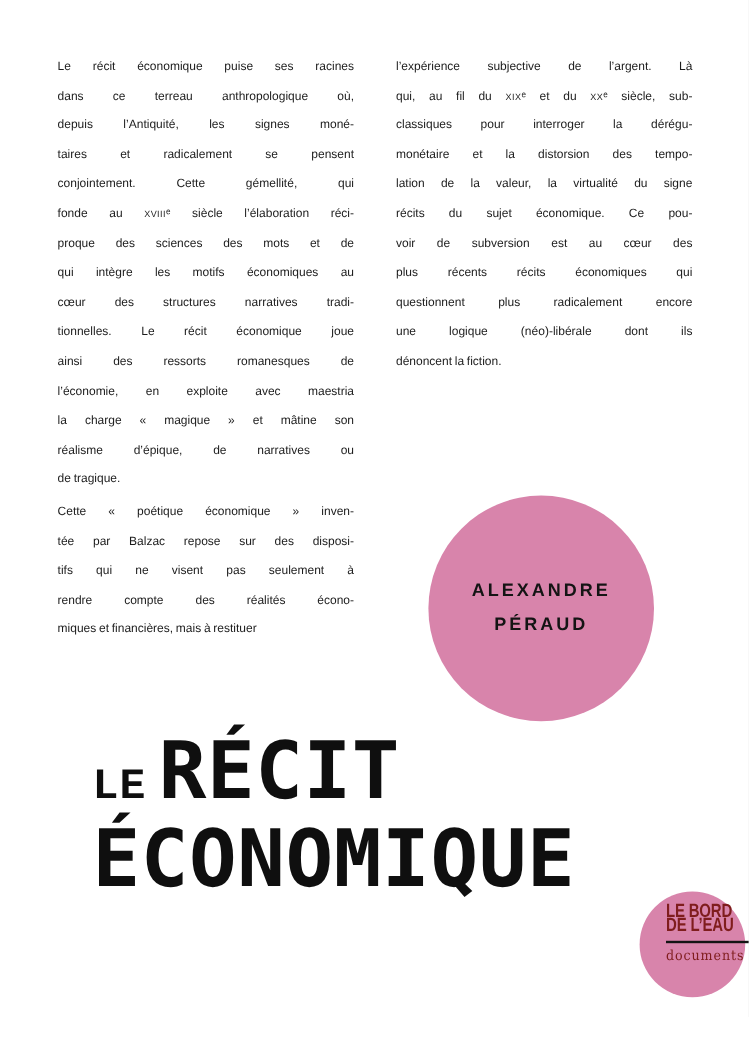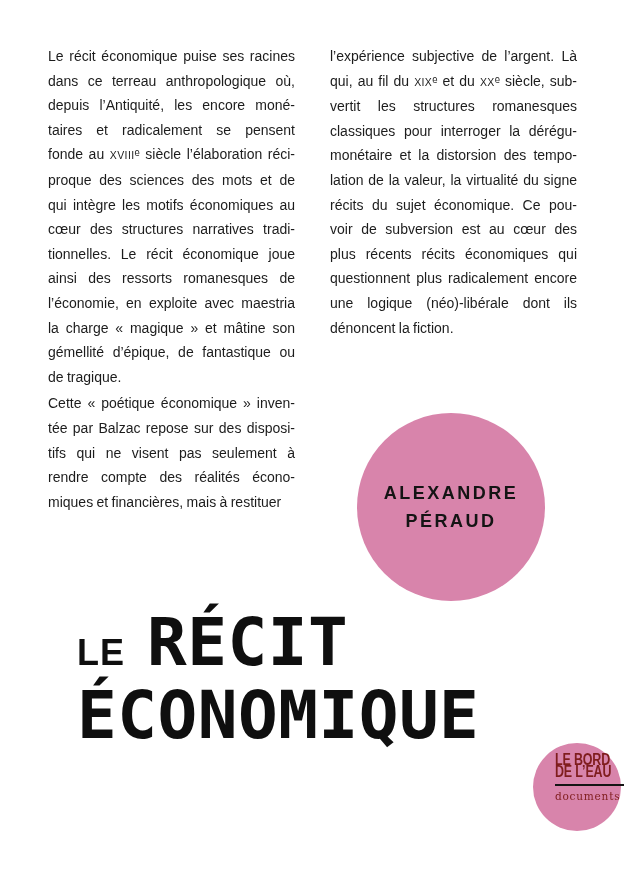--- a/index.html
+++ b/index.html
@@ -2,48 +2,48 @@
 <html><head>
 <meta charset="utf-8">
 <style>
   html,body{margin:0;padding:0;background:#e9e9e9;}
   .page{
     position:relative;width:624px;height:869px;background:#ffffff;
     font-family:"Liberation Sans","DejaVu Sans",sans-serif;color:#1c1c1c;
     overflow:hidden;margin:0 auto;
   }
   
-  .col{position:absolute;top:44px;width:247px;font-size:14px;line-height:24.6px;
+  .col{position:absolute;top:44px;width:247px;font-size:10px;line-height:24.6px;
        color:#1c1c1c;word-spacing:-0.5px;}
   .col-left{left:48px;}
   .col-right{left:330px;}
   .para + .para{margin-top:2px;}
   .line{
     white-space:nowrap;
     text-align:justify;
     text-align-last:justify;
   }
   .line:last-child{text-align-last:left;}
   .sc{font-size:0.75em;letter-spacing:0.4px;}
   
   .author-circle{
     position:absolute;left:357px;top:413px;width:188px;height:188px;border-radius:50%;
     display:flex;align-items:center;justify-content:center;text-align:center;
   }
   .author-name{
-    font-weight:bold;font-size:18px;line-height:28px;letter-spacing:2.5px;color:#141414;
+    font-weight:bold;font-size:15px;line-height:28px;letter-spacing:2.5px;color:#141414;
   }
   .author-name div{white-space:nowrap;}
   
   .title{position:absolute;left:77px;top:606px;color:#0f0f0f;
          font-family:"DejaVu Sans Mono",monospace;font-weight:bold;}
   .title-line1{display:flex;align-items:baseline;}
   .title-article{
-    font-family:Liberation Sans, sans-serif;font-weight:bold;
-    font-size:36px;letter-spacing:1px;margin-right:22px;
+    font-family:Liberation Mono, monospace;font-weight:bold;
+    font-size:36px;letter-spacing:1px;margin-right:10px;
   }
   .title-big{font-size:66px;line-height:73px;letter-spacing:0.5px;white-space:nowrap;}
   
   .publisher-circle{
     position:absolute;left:533px;top:743px;width:88px;height:88px;border-radius:50%;
   }
   .publisher-inner{position:absolute;left:22px;top:11px;color:#7f1d1d;}
   .publisher-name{
     font-weight:bold;font-size:16px;line-height:12px;letter-spacing:-0.2px;
     transform:scaleX(0.78);transform-origin:left top;white-space:nowrap;
@@ -57,47 +57,47 @@
 </style>
 </head>
 <body>
 
 <div class="page">
 
   <div class="col col-left">
     <div class="para">
         <div class="line">Le récit économique puise ses racines</div>
         <div class="line">dans ce terreau anthropologique où,</div>
-        <div class="line">depuis l’Antiquité, les encore moné-</div>
+        <div class="line">depuis l’Antiquité, les signes moné-</div>
         <div class="line">taires et radicalement se pensent</div>
+        <div class="line">conjointement. Cette gémellité, qui</div>
         <div class="line">fonde au <span class="sc">XVIII</span>ᵉ siècle l’élaboration réci-</div>
         <div class="line">proque des sciences des mots et de</div>
         <div class="line">qui intègre les motifs économiques au</div>
         <div class="line">cœur des structures narratives tradi-</div>
         <div class="line">tionnelles. Le récit économique joue</div>
         <div class="line">ainsi des ressorts romanesques de</div>
         <div class="line">l’économie, en exploite avec maestria</div>
         <div class="line">la charge « magique » et mâtine son</div>
-        <div class="line">gémellité d’épique, de fantastique ou</div>
+        <div class="line">réalisme d’épique, de narratives ou</div>
         <div class="line">de tragique.</div>
       </div>
     <div class="para">
         <div class="line">Cette « poétique économique » inven-</div>
         <div class="line">tée par Balzac repose sur des disposi-</div>
         <div class="line">tifs qui ne visent pas seulement à</div>
         <div class="line">rendre compte des réalités écono-</div>
         <div class="line">miques et financières, mais à restituer</div>
       </div>
   </div>
 
   <div class="col col-right">
     <div class="para">
         <div class="line">l’expérience subjective de l’argent. Là</div>
         <div class="line">qui, au fil du <span class="sc">XIX</span>ᵉ et du <span class="sc">XX</span>ᵉ siècle, sub-</div>
-        <div class="line">vertit les structures romanesques</div>
         <div class="line">classiques pour interroger la dérégu-</div>
         <div class="line">monétaire et la distorsion des tempo-</div>
         <div class="line">lation de la valeur, la virtualité du signe</div>
         <div class="line">récits du sujet économique. Ce pou-</div>
         <div class="line">voir de subversion est au cœur des</div>
         <div class="line">plus récents récits économiques qui</div>
         <div class="line">questionnent plus radicalement encore</div>
         <div class="line">une logique (néo)-libérale dont ils</div>
         <div class="line">dénoncent la fiction.</div>
       </div>

